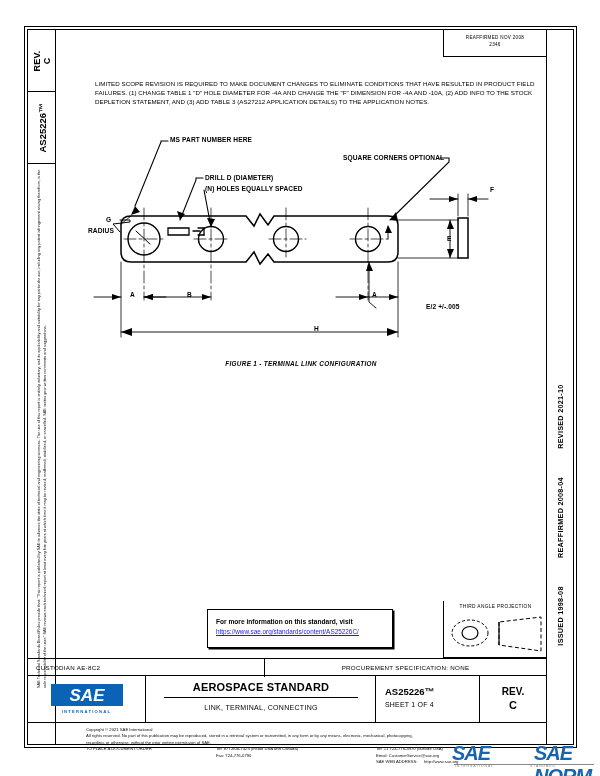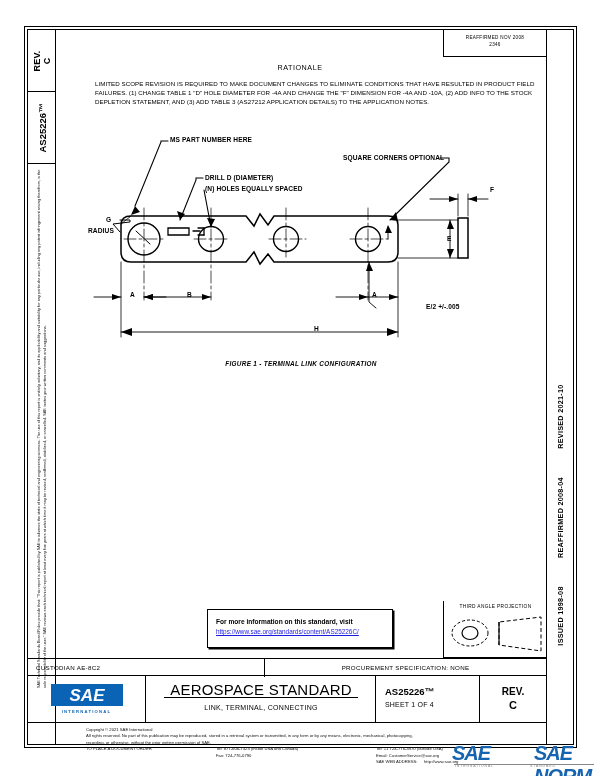--- a/index.html
+++ b/index.html
@@ -255,21 +255,21 @@
     letter-spacing: 1.2px; margin-top: 1px;
   }
   .tb-mid {
     position: absolute; left: 118px; top: 0;
     width: 230px; height: 47px;
     border-right: 1.4px solid #000;
   }
   .tb-mid .as-title {
     position: absolute; left: 0; top: 5px; width: 230px;
     text-align: center;
-    font-size: 15px; font-weight: normal;
+    font-size: 11px; font-weight: bold;
     letter-spacing: .2px;
   }
   .tb-mid .rule {
     position: absolute; left: 18px; top: 21px;
     width: 194px; height: 0; border-top: 1.2px solid #000;
   }
   .tb-mid .as-sub {
     position: absolute; left: 0; top: 28px; width: 230px;
     text-align: center;
     font-size: 7px; letter-spacing: .3px;
@@ -368,21 +368,20 @@
       <span>REAFFIRMED 2008-04</span>
       <span>REVISED 2021-10</span>
     </div>
   </div>
 
   <div class="reaffirm-box">
     <div class="l1">REAFFIRMED NOV 2008</div>
     <div class="l2">2346</div>
   </div>
 
-  <div class="rationale-title">RATIONALE</div>
   <div class="rationale-body">LIMITED SCOPE REVISION IS REQUIRED TO MAKE DOCUMENT CHANGES TO ELIMINATE CONDITIONS THAT HAVE RESULTED IN PRODUCT FIELD FAILURES. (1) CHANGE TABLE 1 "D" HOLE DIAMETER FOR -4A AND CHANGE THE "F" DIMENSION FOR -4A AND -10A, (2) ADD INFO TO THE STOCK DEPLETION STATEMENT, AND (3) ADD TABLE 3 (AS27212 APPLICATION DETAILS) TO THE APPLICATION NOTES.</div>
 
   <div id="drawing">
 
     <div class="lbl" style="left:112px; top:4px;">MS PART NUMBER HERE</div>
     <div class="lbl" style="left:285px; top:22px;">SQUARE CORNERS OPTIONAL</div>
     <div class="lbl" style="left:147px; top:42px;">DRILL D (DIAMETER)</div>
     <div class="lbl" style="left:147px; top:53px;">(N) HOLES EQUALLY SPACED</div>
     <div class="lbl" style="left:48px; top:84px;">G</div>
     <div class="lbl" style="left:30px; top:95px;">RADIUS</div>

